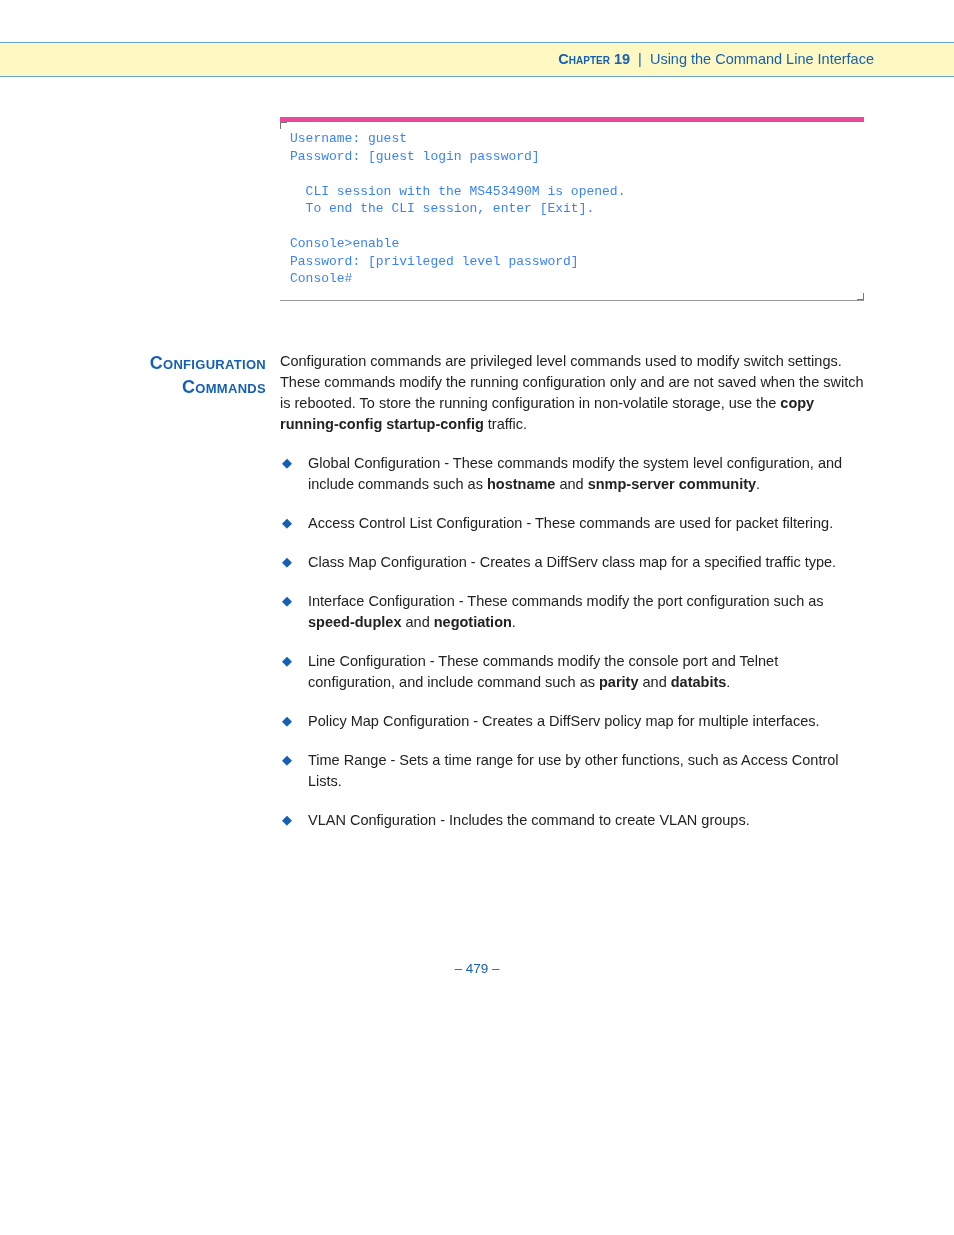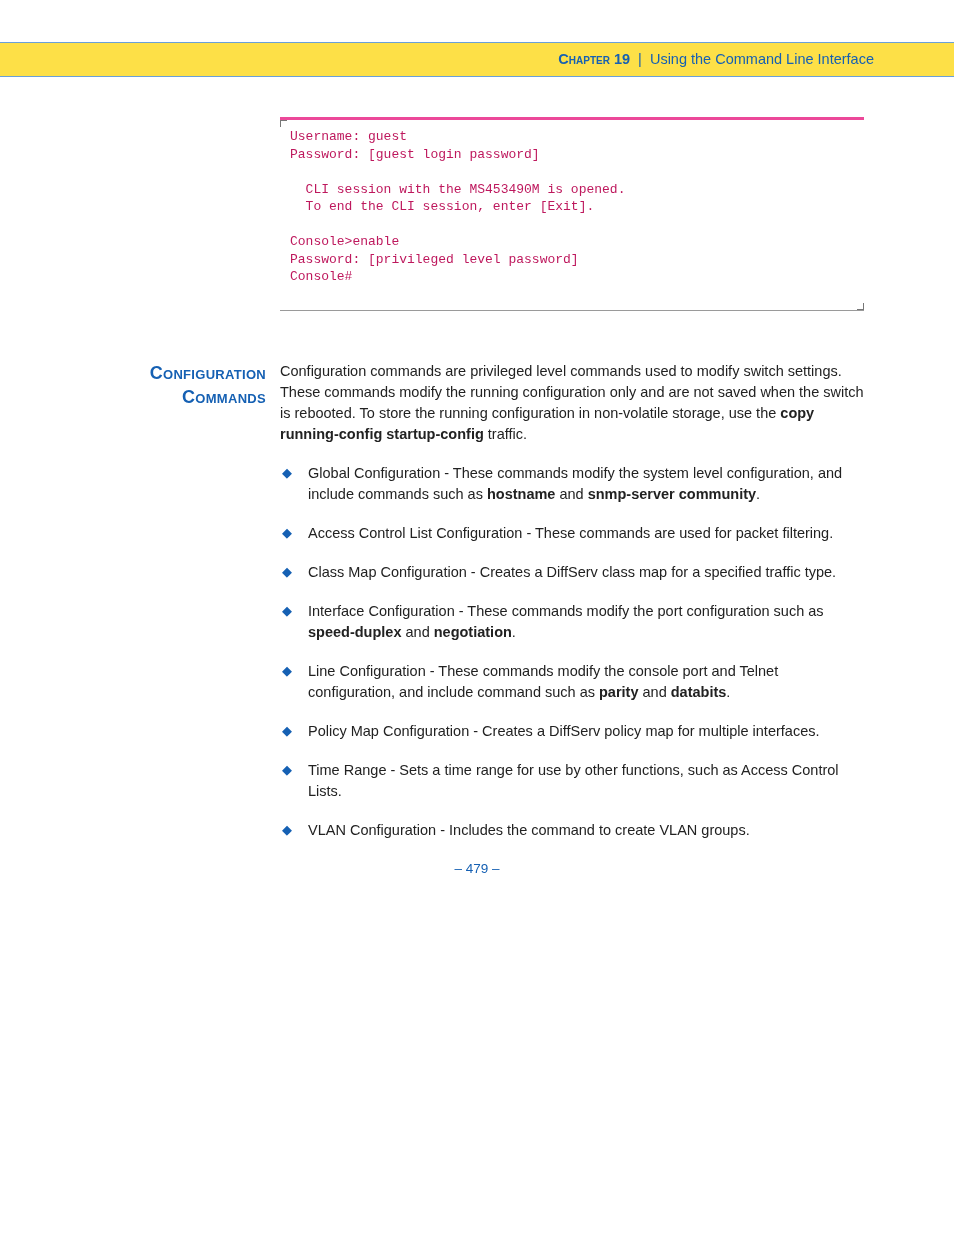--- a/index.html
+++ b/index.html
@@ -10,21 +10,21 @@
     font-size: 14.5px;
     line-height: 1.45;
   }
   .top-band {
     height: 42px;
     background: #fff;
   }
   .header-bar {
     border-top: 1px solid #6aa0d8;
     border-bottom: 1px solid #6aa0d8;
-    background: #fde047;
+    background: #fef9c3;
     padding: 6px 80px 6px 0;
     text-align: right;
   }
   .header-line1 {
     color: #1560b3;
     font-family: Verdana, sans-serif;
   }
   .header-line1 .chapter-label {
     font-variant: small-caps;
     font-weight: bold;
@@ -36,27 +36,27 @@
     margin-top: 2px;
   }
   .page {
     width: 954px;
     margin: 0 auto;
     padding: 40px 90px 40px 90px;
     position: relative;
   }
   .codebox {
     margin-left: 190px;
-    border-top: 3px solid #ec4899;
+    border-top: 5px solid #ec4899;
     border-bottom: 1px solid #9a9a9a;
-    padding: 8px 10px 24px 10px;
+    padding: 8px 10px 12px 10px;
     font-family: "Courier New", monospace;
     font-size: 13px;
     white-space: pre;
-    color: #be185d;
+    color: #3b82f6;
     line-height: 1.35;
     position: relative;
   }
   .codebox::before {
     content: "";
     position: absolute;
     top: 0; left: 0;
     width: 6px; height: 6px;
     border-left: 1px solid #777;
     border-top: 1px solid #777;
@@ -105,20 +105,21 @@
     position: absolute;
     left: 2px;
     top: 1px;
     color: #1560b3;
     font-size: 13px;
   }
   .footer {
     text-align: center;
     color: #1560b3;
     font-size: 13.5px;
+    margin-top: 110px;
   }
 </style>
 </head>
 <body>
 
 <div class="top-band"></div>
 
 <div class="header-bar">
   <div class="header-line1">
     <span class="chapter-label">Chapter 19</span>

